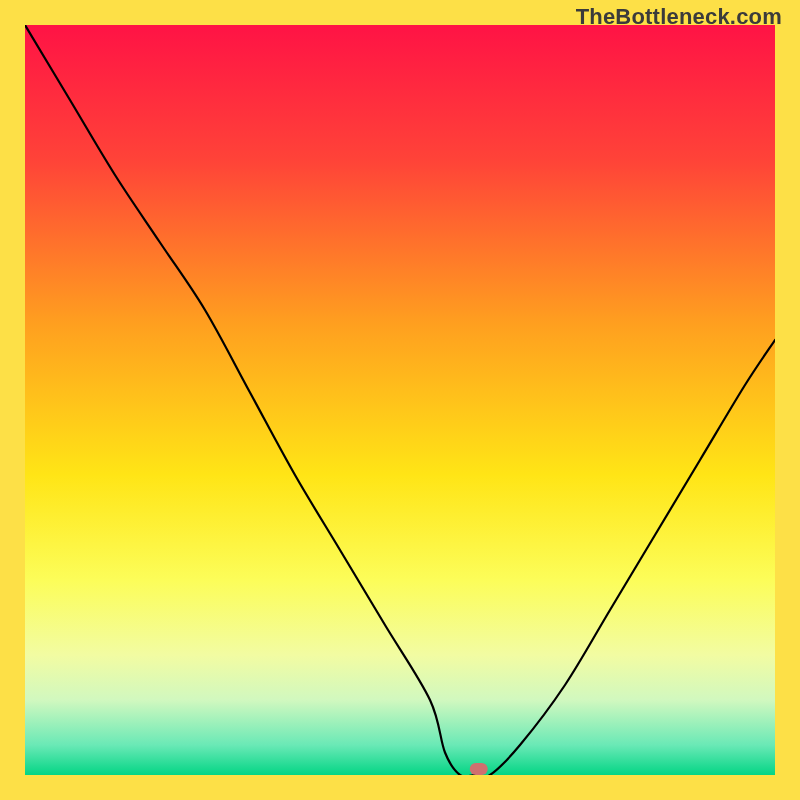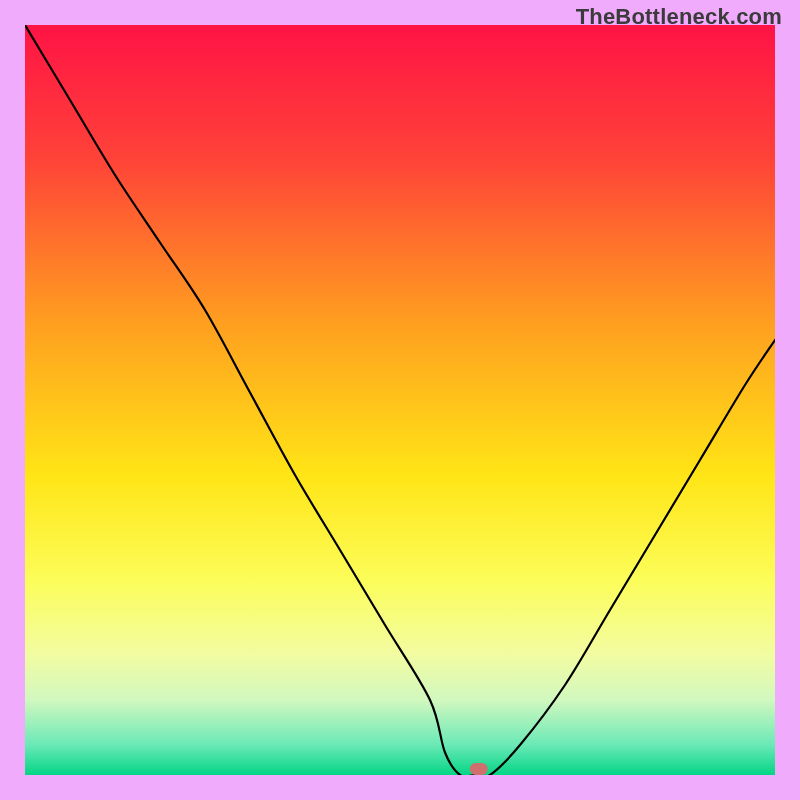--- a/index.html
+++ b/index.html
@@ -8,21 +8,21 @@
     background: #000;
     width: 800px;
     height: 800px;
     overflow: hidden;
     font-family: Arial, Helvetica, sans-serif;
   }
   .frame {
     position: relative;
     width: 800px;
     height: 800px;
-    background: #f0abfc;
+    background: #fde047;
   }
   .watermark {
     position: absolute;
     top: 4px;
     right: 18px;
     color: #3b3b3b;
     font-size: 22px;
     font-weight: 600;
     letter-spacing: 0.2px;
     z-index: 5;

